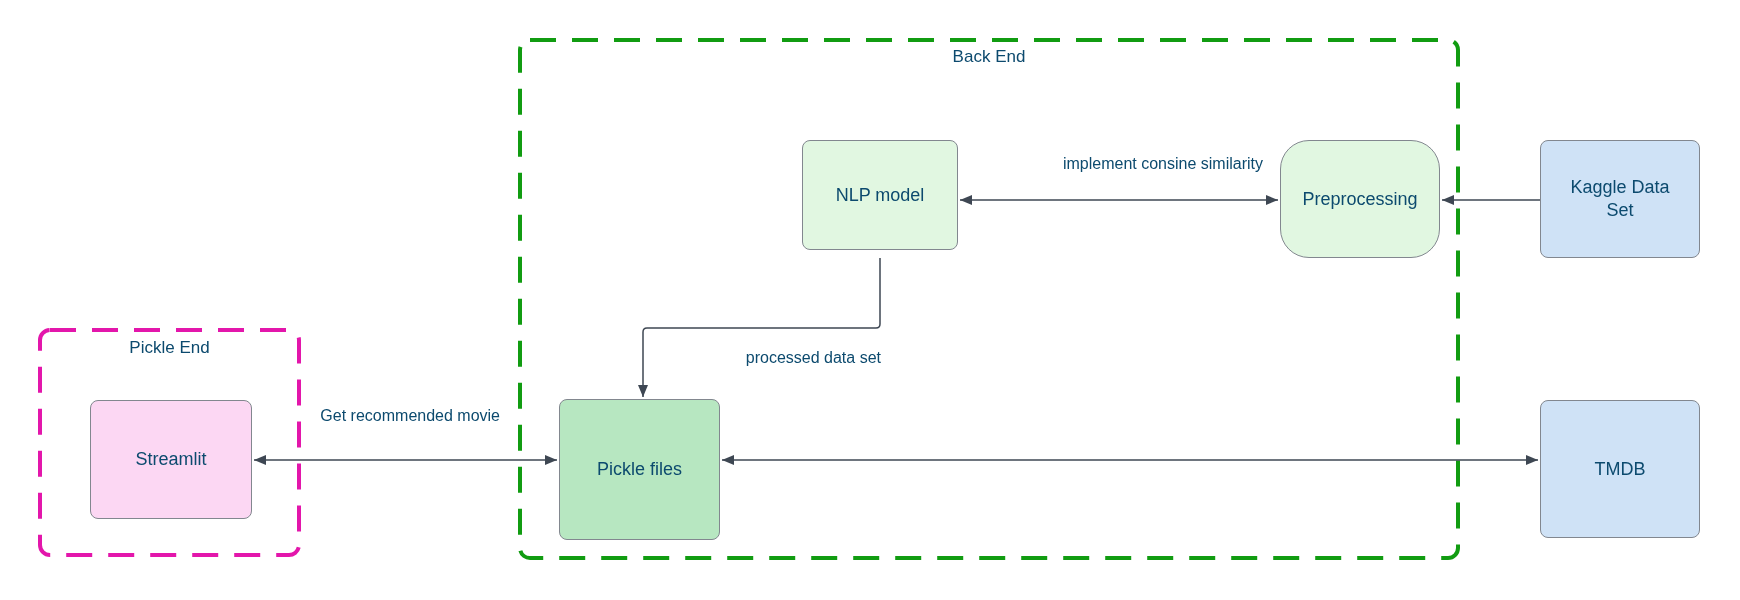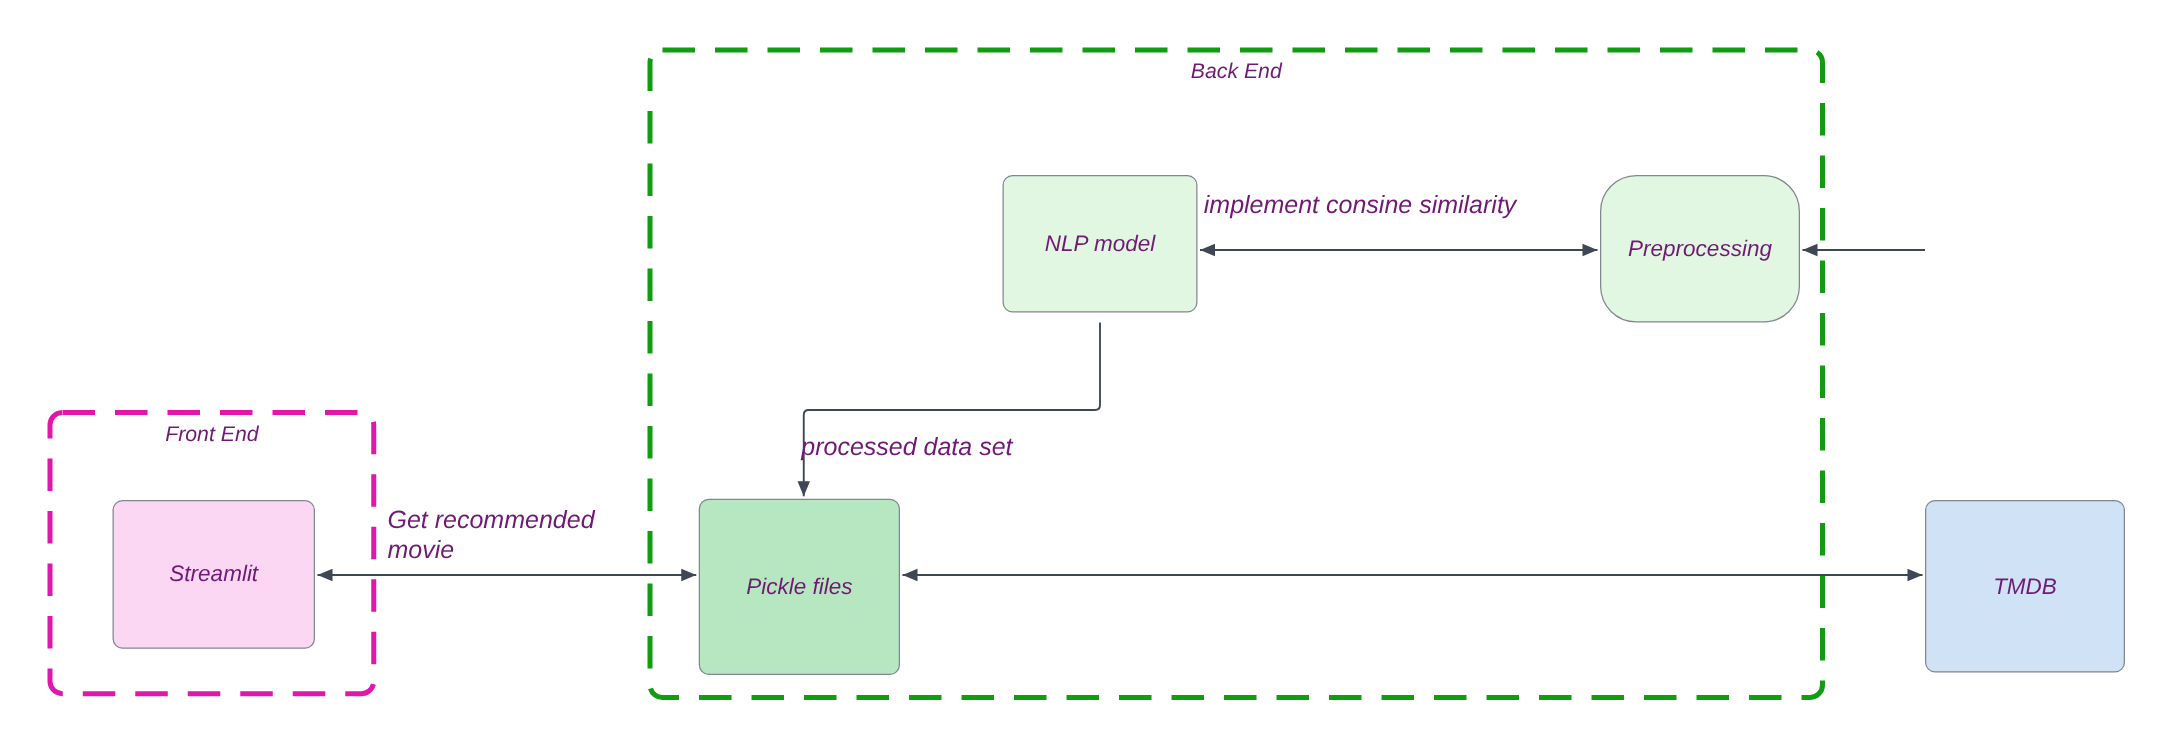--- a/index.html
+++ b/index.html
@@ -29,29 +29,29 @@
     padding: 0 18px;
   }
   .container-label {
     position: absolute;
     text-align: center;
     font-size: 17px;
     line-height: 21px;
   }
   .edge-label {
     position: absolute;
-    text-align: left;
-    font-size: 20px;
+    text-align: right;
+    font-size: 16px;
     line-height: 24px;
   }
 </style>
 </head>
 <body>
 
-<div class="stage" style="color: #701a75; font-style: italic;">
+<div class="stage" style="color: #0c4a6e;">
 
   <svg class="layer-svg" width="1740" height="600" viewBox="0 0 1740 600">
     <defs>
       <marker id="arrow" markerUnits="userSpaceOnUse" markerWidth="14" markerHeight="12" refX="13" refY="6" orient="auto-start-reverse">
         <path d="M1,1 L13,6 L1,11 Z" style="fill: rgb(62, 71, 83);"></path>
       </marker>
     </defs>
 
     <rect x="520" y="40" width="938" height="518" rx="10" fill="none" stroke-width="4" stroke-dasharray="26 16" style="stroke: rgb(17, 156, 17);"></rect>
 
@@ -63,30 +63,33 @@
 
     <path d="M880,258 L880,324 Q880,328 876,328 L647,328 Q643,328 643,332 L643,397" fill="none" stroke-width="1.5" stroke-linejoin="round" marker-end="url(#arrow)" style="stroke: rgb(62, 71, 83);"></path>
 
     <line x1="254" y1="460" x2="557" y2="460" stroke-width="1.5" marker-start="url(#arrow)" marker-end="url(#arrow)" style="stroke: rgb(62, 71, 83);"></line>
 
     <line x1="722" y1="460" x2="1538" y2="460" stroke-width="1.5" marker-start="url(#arrow)" marker-end="url(#arrow)" style="stroke: rgb(62, 71, 83);"></line>
   </svg>
 
   <div class="container-label" style="left:520px; top:46px; width:938px;">Back End</div>
 
-  <div class="container-label" style="left:40px; top:337px; width:259px;">Front End</div>
+  <div class="container-label" style="left:40px; top:337px; width:259px;">Pickle End</div>
 
   <div class="node" style="left: 802px; top: 140px; width: 156px; height: 110px; background-color: rgb(225, 247, 225);">
     <span>NLP model</span>
   </div>
 
   <div class="node" style="left: 1280px; top: 140px; width: 160px; height: 118px; padding: 0px 8px; background-color: rgb(225, 247, 225); border-radius: 29px;">
     <span>Preprocessing</span>
   </div>
 
+  <div class="node" style="left: 1540px; top: 140px; width: 160px; height: 118px; background-color: rgb(207, 226, 246);">
+    <span>Kaggle Data Set</span>
+  </div>
 
   <div class="node" style="left: 559px; top: 399px; width: 161px; height: 141px; background-color: rgb(183, 231, 193);">
     <span>Pickle files</span>
   </div>
 
   <div class="node" style="left: 90px; top: 400px; width: 162px; height: 119px; background-color: rgb(252, 215, 243); justify-content: center;">
     <span>Streamlit</span>
   </div>
 
   <div class="node" style="left: 1540px; top: 400px; width: 160px; height: 138px; background-color: rgb(207, 226, 246);">

